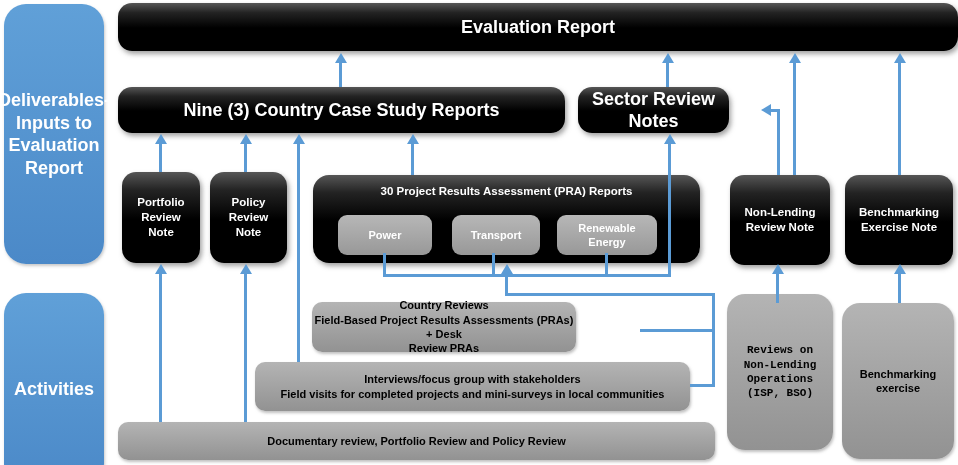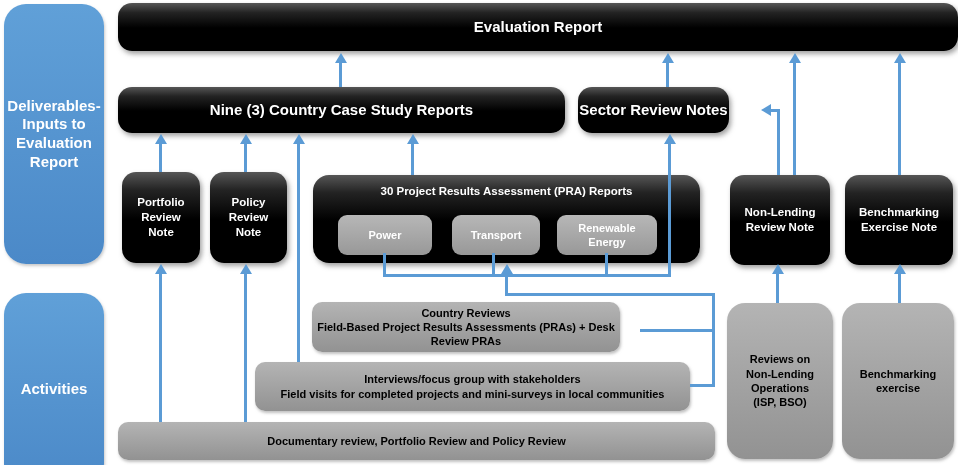--- a/index.html
+++ b/index.html
@@ -36,21 +36,21 @@
   .tri-up {
     position:absolute; width:0; height:0; z-index:6;
     border-left:6px solid transparent; border-right:6px solid transparent;
     border-bottom:10px solid #5b9bd5;
   }
   .tri-left {
     position:absolute; width:0; height:0; z-index:6;
     border-top:6px solid transparent; border-bottom:6px solid transparent;
     border-right:10px solid #5b9bd5;
   }
-  .f12  { font-size:15px; line-height:1.25; }
+  .f12  { font-size:18px; line-height:1.25; }
   .f11  { font-size:11.5px; line-height:1.3; }
   .f10  { font-size:11px;  line-height:1.3; }
   .pra-title { position:absolute; top:9px; left:0; right:0; text-align:center; }
 </style>
 </head>
 <body>
 
 <div id="canvas">
 
   <div class="box bluebox f12" style="left:4px; top:4px; width:100px; height:260px; padding:0 17px;">Deliverables-
@@ -77,27 +77,27 @@
     <div class="box graysub f10" style="left:139px; top:40px; width:88px; height:40px;">Transport</div>
     <div class="box graysub f10" style="left:244px; top:40px; width:100px; height:40px;">Renewable
 Energy</div>
   </div>
 
   <div class="box blackbox f11" style="left:730px; top:175px; width:100px; height:90px;">Non-Lending
 Review Note</div>
   <div class="box blackbox f11" style="left:845px; top:175px; width:108px; height:90px;">Benchmarking
 Exercise Note</div>
 
-  <div class="box graybox f10" style="left:312px; top:302px; width:308px; height:50px;">Country Reviews
+  <div class="box graybox f10" style="left:312px; top:302px; width:264px; height:50px;">Country Reviews
 Field-Based Project Results Assessments (PRAs) + Desk
 Review PRAs</div>
   <div class="box graybox f10" style="left:118px; top:422px; width:597px; height:38px;">Documentary review, Portfolio Review and Policy Review</div>
   <div class="box graybox f10" style="left:255px; top:362px; width:435px; height:49px;">Interviews/focus group with stakeholders
 Field visits for completed projects and mini-surveys in local communities</div>
-  <div class="box graybox f10" style="left:727px; top:303px; width:106px; height:156px; border-radius:18px;">Reviews on
+  <div class="box graybox f10" style="left:727px; top:294px; width:106px; height:156px; border-radius:18px;font-family:Liberation Mono, monospace;">Reviews on
 Non-Lending
 Operations
 (ISP, BSO)</div>
   <div class="box graybox f10" style="left:842px; top:303px; width:112px; height:156px; border-radius:18px;">Benchmarking
 exercise</div>
 
   <div class="tri-up" style="left:335px; top:53px;"></div>
   <div class="vline" style="left:339px; top:61px; width:3px; height:26px;"></div>
   <div class="tri-up" style="left:662px; top:53px;"></div>
   <div class="vline" style="left:666px; top:61px; width:3px; height:26px;"></div>

